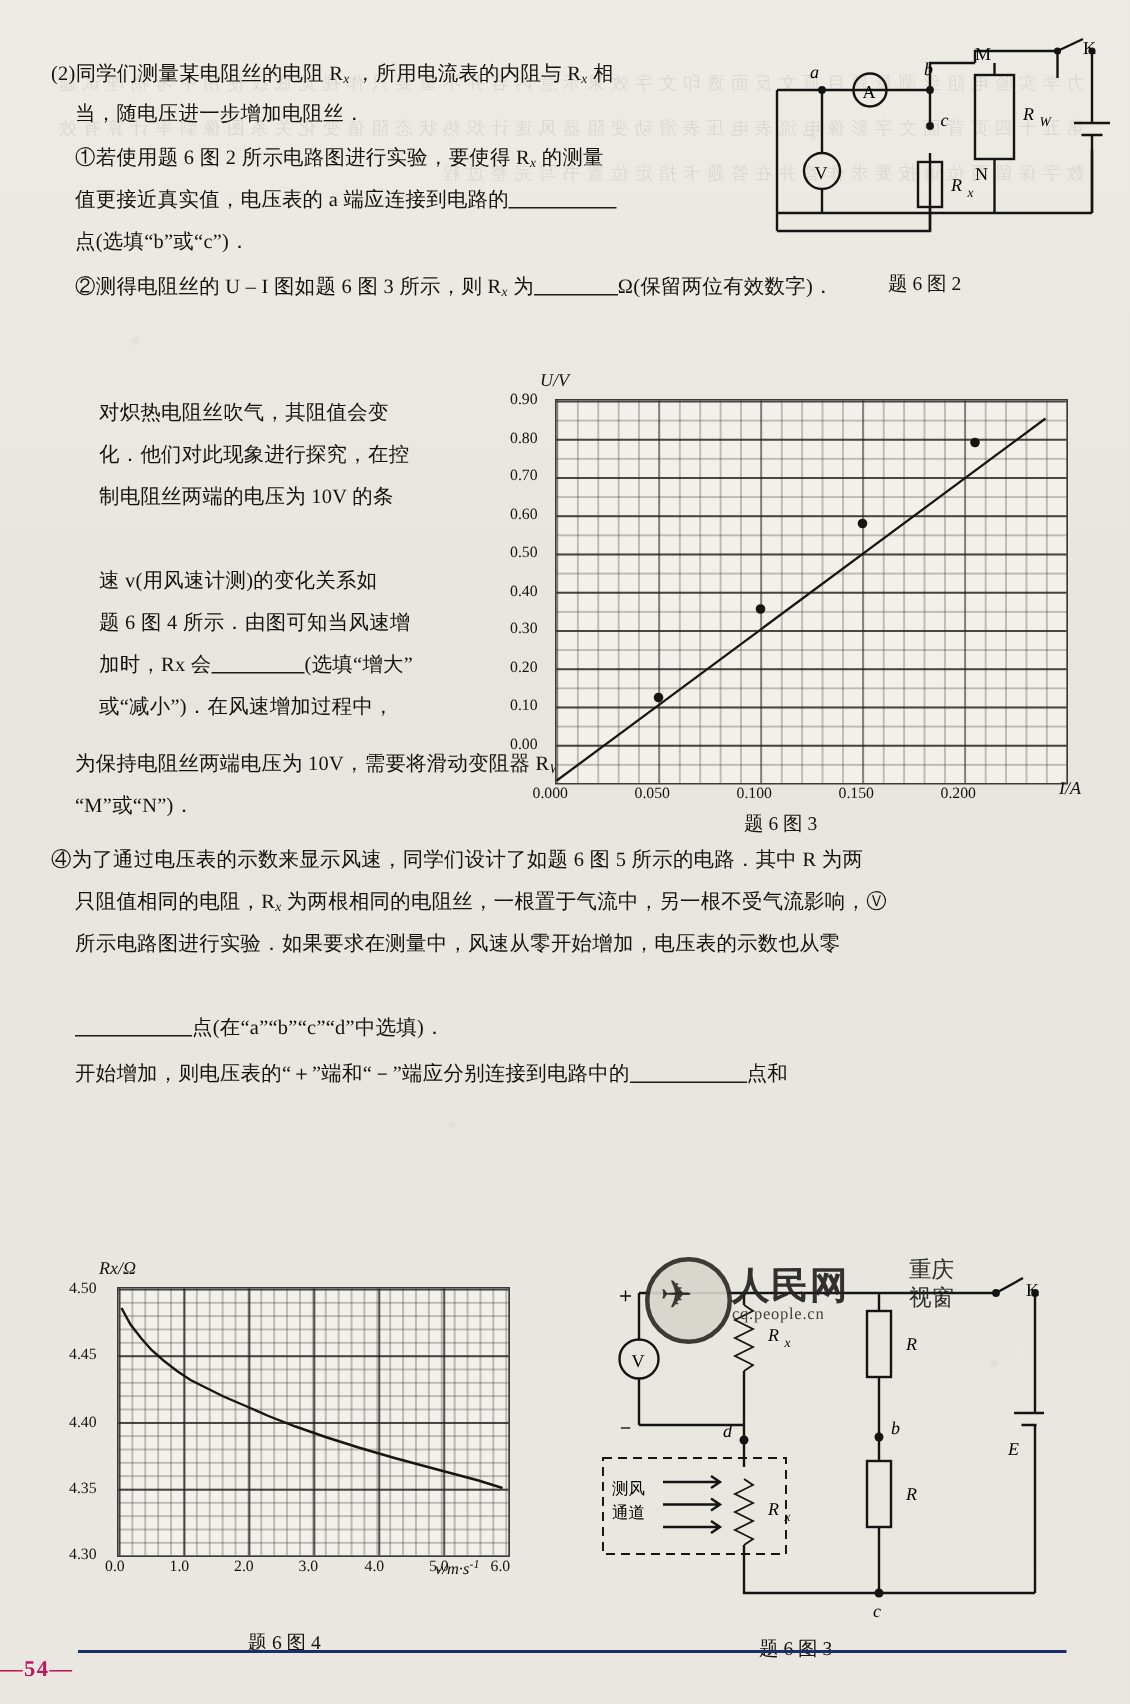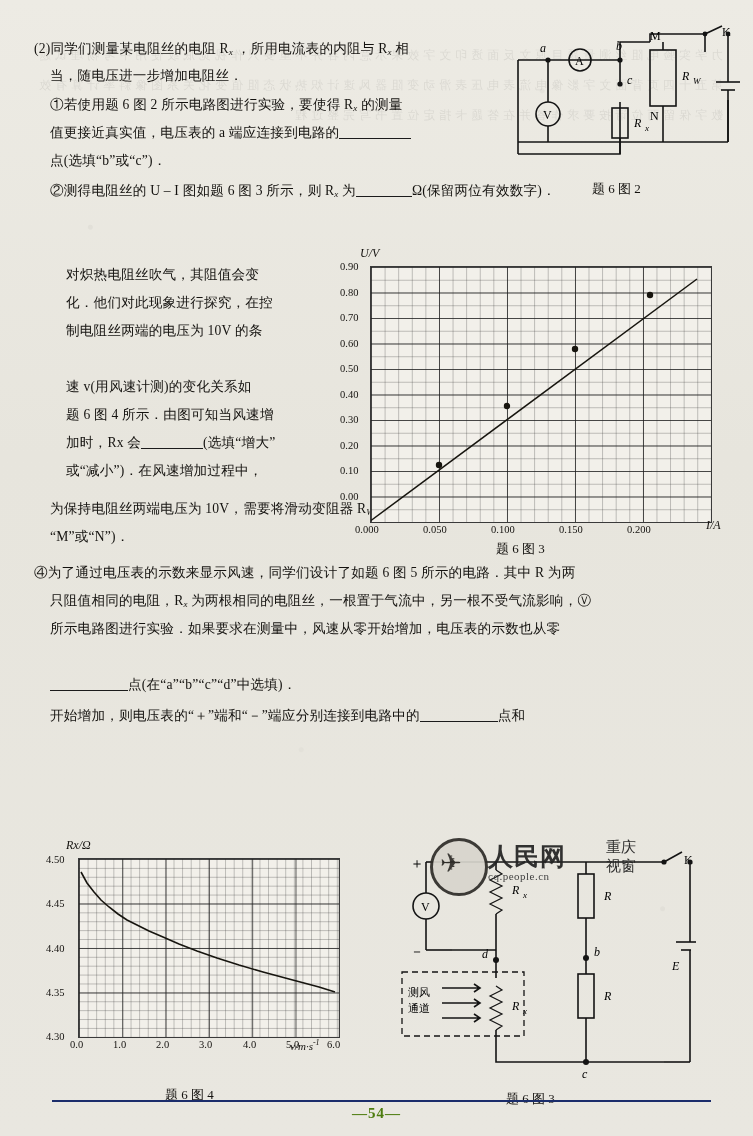--- a/index.html
+++ b/index.html
@@ -71,21 +71,21 @@
   .wm{position:absolute;left:430px;top:836px;width:240px;height:60px;opacity:.92;}
   .wm .circ{
     position:absolute;left:0;top:2px;width:52px;height:52px;border-radius:50%;
     background:#d8d5cd;border:3px solid #2e2c28;
   }
   .wm .bird{position:absolute;left:10px;top:12px;font-size:26px;color:#2e2c28;}
   .wm .rm{position:absolute;left:58px;top:4px;font-size:25px;font-weight:bold;color:#222;letter-spacing:1px;}
   .wm .url{position:absolute;left:58px;top:34px;font-size:11px;color:#333;letter-spacing:.5px;}
   .wm .cq{position:absolute;left:176px;top:2px;font-size:15px;color:#222;line-height:1.25;}
 
-  .pagenum{position:absolute;left:0;right:0;bottom:14px;text-align:center;font-size:15px;color:#4d7c0f;font-weight:bold;letter-spacing:1px;}
+  .pagenum{position:absolute;left:0;right:0;bottom:14px;font-size:15px;color:#be185d;font-weight:bold;letter-spacing:1px;}
   .rule{position:absolute;left:52px;right:42px;bottom:34px;border-top:2px solid #1b2d6b;}
 
   .circuit{position:absolute;}
   .cline{stroke:#141414;stroke-width:1.6;fill:none;}
   .cthin{stroke:#141414;stroke-width:1.2;fill:none;}
   .cnode{fill:#141414;}
   .clab{font-size:12px;font-family:"Liberation Serif",serif;}
 </style>
 </head>
 <body>

